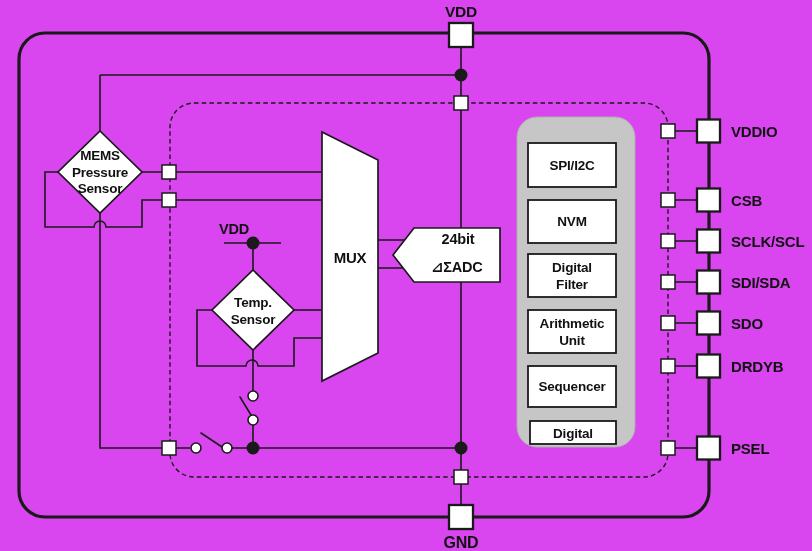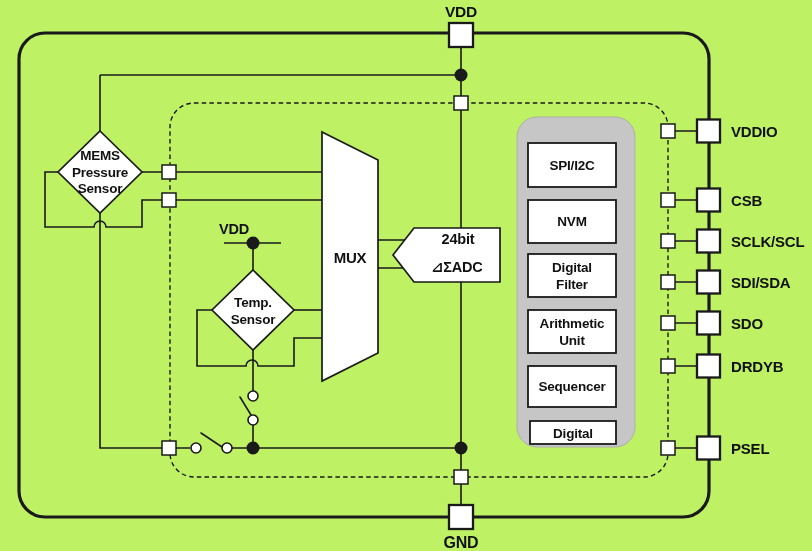--- a/index.html
+++ b/index.html
@@ -1,16 +1,16 @@
 <!DOCTYPE html>
 <html><head>
 <meta charset="utf-8">
 <style>
   html,body { margin:0; padding:0; background:#ffffff; }
-  .stage { position:relative; width:812px; height:551px; background:#bef264; overflow:hidden; }
+  .stage { position:relative; width:812px; height:551px; background:#d946ef; overflow:hidden; }
   .wire   { fill:none; stroke:#1a1a1a; stroke-width:1.6; stroke-linecap:butt; }
   .border { fill:none; stroke:#1a1a1a; stroke-width:3.2; }
   .dashed { fill:none; stroke:#1a1a1a; stroke-width:1.4; stroke-dasharray:4.5 3.2; }
   .shape  { fill:#ffffff; stroke:#1a1a1a; stroke-width:1.7; stroke-linejoin:miter; }
   .ubox   { fill:#ffffff; stroke:#1a1a1a; stroke-width:1.8; }
   .pad    { fill:#ffffff; stroke:#1a1a1a; stroke-width:1.5; }
   .pinbox { fill:#ffffff; stroke:#1a1a1a; stroke-width:2.3; }
   .dot    { fill:#1a1a1a; stroke:none; }
   .sw     { fill:#ffffff; stroke:#1a1a1a; stroke-width:1.6; }
   .lever  { fill:none; stroke:#1a1a1a; stroke-width:1.6; stroke-linecap:round; }

